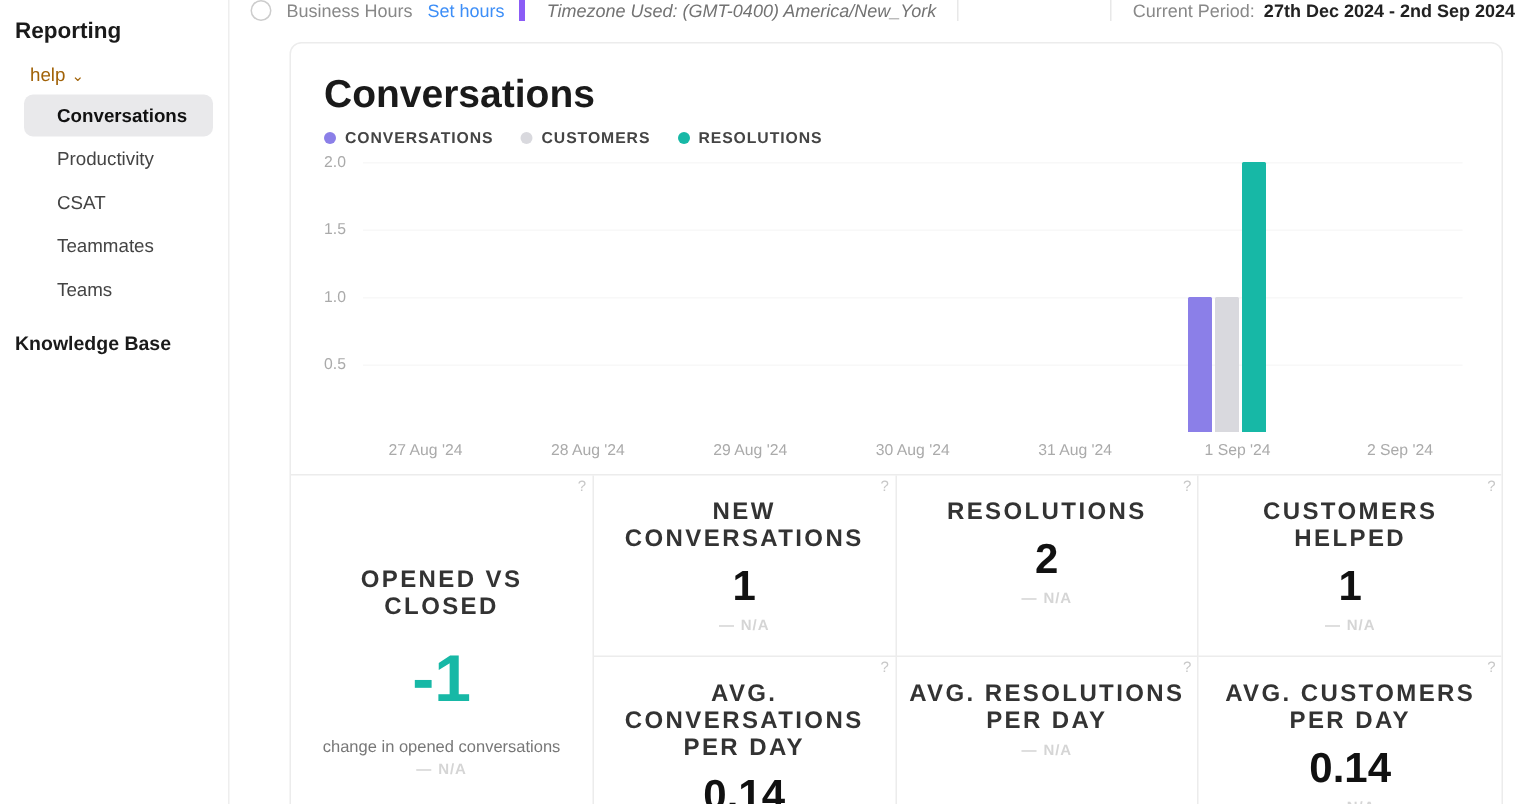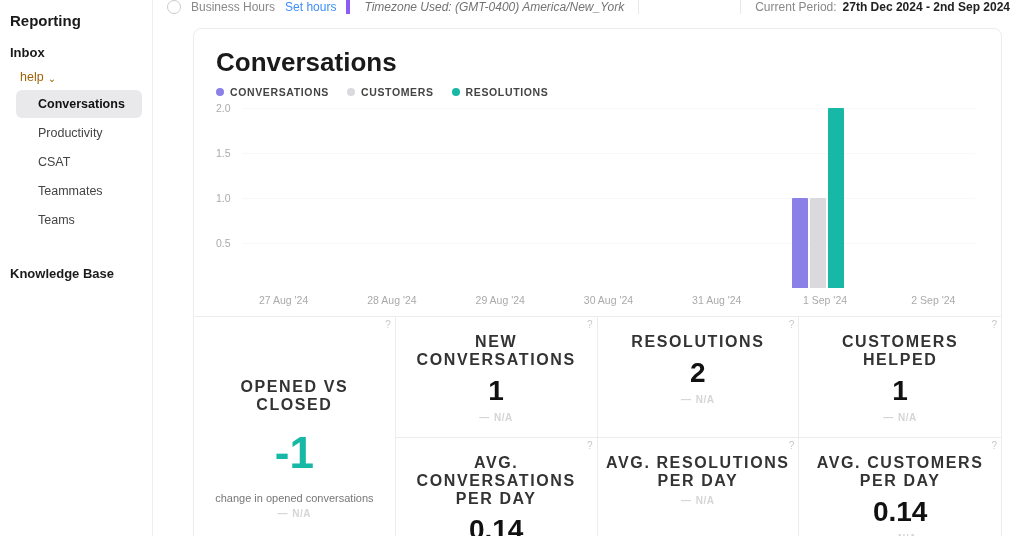--- a/index.html
+++ b/index.html
@@ -7,21 +7,21 @@
   .app { display: flex; width: 1024px; height: 536px; }
   
   .sidebar { width: 152px; padding: 12px 0 0 8px; }
   .sidebar h1 { font-size: 15px; font-weight: 700; padding: 0 6px 10px 2px; }
   .side-section-title { font-size: 13px; font-weight: 700; padding: 6px 6px 6px 2px; }
   .side-sub { font-size: 12.5px; font-weight: 500; padding: 4px 6px 4px 12px; display: flex; align-items: center; gap: 4px; color: #a16207; cursor: pointer; }
   .chev { font-size: 10px; transform: translateY(1px); }
   .side-items { list-style: none; margin-top: 2px; }
   .side-items li { font-size: 12.5px; font-weight: 500; color: #444; padding: 7px 10px 7px 22px; border-radius: 6px; margin: 1px 10px 1px 8px; cursor: pointer; }
   .side-items li.active { background: #e9e9eb; color: #111; font-weight: 600; }
-  .side-section-title.kb { margin-top: 26px; }
+  .side-section-title.kb { margin-top: 8px; }
   
   .main { flex: 1; display: flex; flex-direction: column; border-left: 1px solid #eee; }
   .topbar { display: flex; align-items: center; height: 30px; font-size: 12px; color: #555; justify-content: center; }
   .bh-wrap { display: flex; align-items: center; gap: 10px; padding: 0 10px 0 14px; }
   .bh-toggle { width: 14px; height: 14px; border: 1.5px solid #ccc; border-radius: 50%; display: inline-block; }
   .bh-label { color: #888; font-weight: 500; }
   .bh-set { color: #3d8ef7; font-weight: 500; cursor: pointer; }
   .tz-box { border-left: 4px solid #8b5cf6; border-right: 1px solid #e8e8e8; padding: 0 14px; height: 100%; display: flex; align-items: center; font-style: italic; color: #737373; }
   .spacer { flex: 1; }
   .period-box { border-left: 1px solid #e8e8e8; padding: 0 14px; height: 100%; display: flex; align-items: center; gap: 6px; }
@@ -63,21 +63,20 @@
   .metrics .metric:nth-child(n+5) { border-bottom: none; }
   .metric.big { border-bottom: none; }
 </style>
 </head>
 <body>
 
 <div class="app">
 
   <aside class="sidebar">
     <h1>Reporting</h1>
-    <div class="side-section-title">Inbox</div>
     <div class="side-sub">
       <span>help</span>
       <span class="chev">⌄</span>
     </div>
     <ul class="side-items">
       <li class="active">Conversations</li>
       <li>Productivity</li>
       <li>CSAT</li>
       <li>Teammates</li>
       <li>Teams</li>

